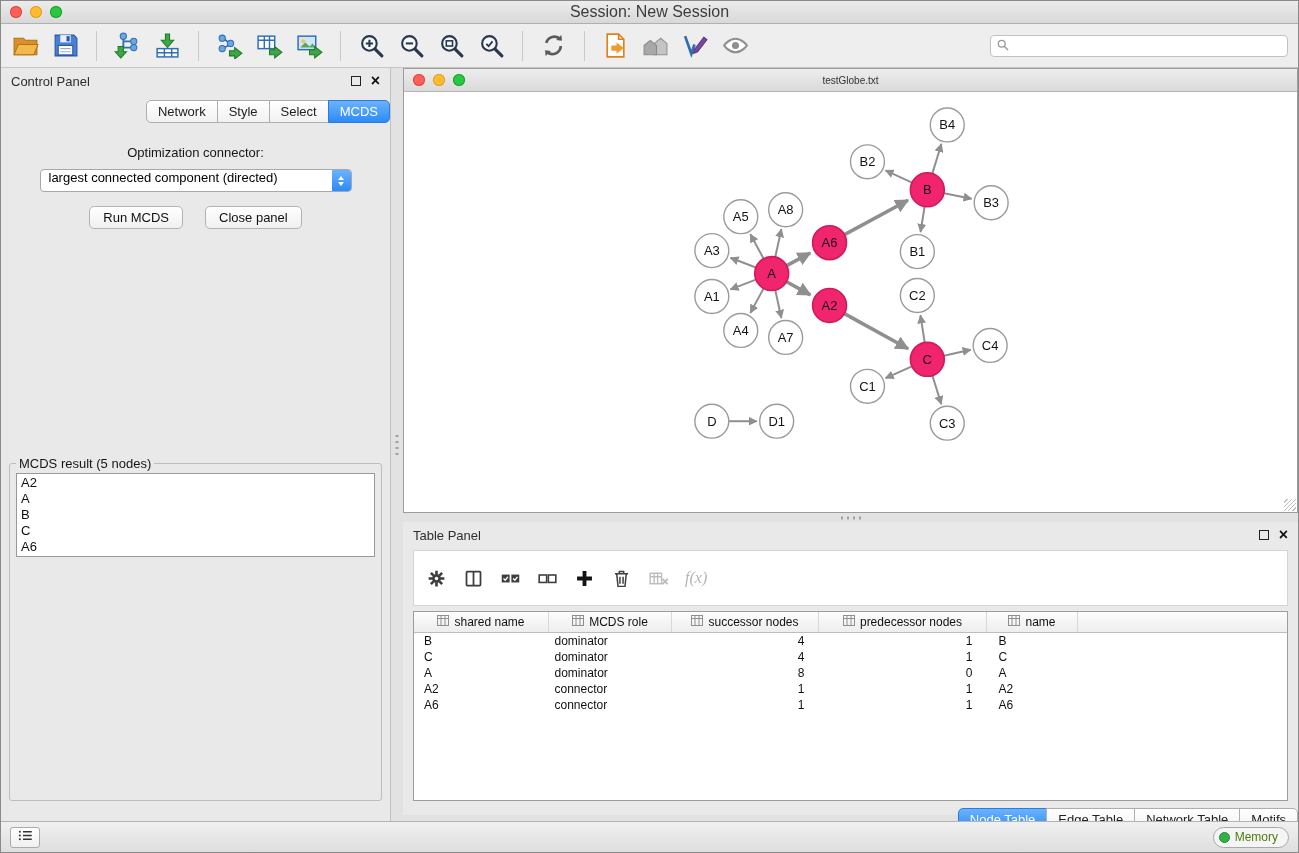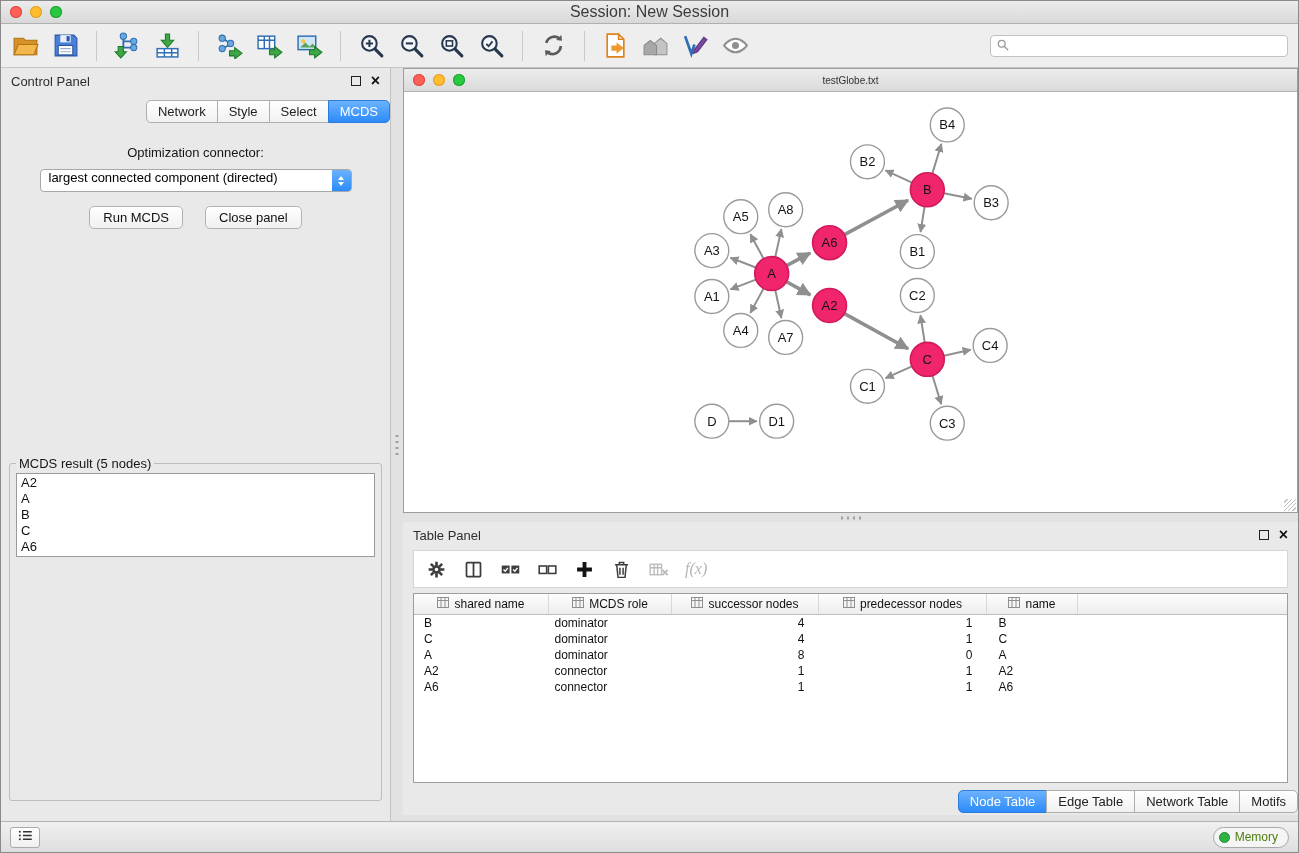--- a/index.html
+++ b/index.html
@@ -76,21 +76,21 @@
   .resize-grip{position:absolute;right:1px;bottom:1px;width:12px;height:12px;
                background:repeating-linear-gradient(135deg,transparent 0 2px,#c0c0c0 2px 3px)}
 
   .h-splitter{height:9px;flex:none;position:relative}
   .h-dots{position:absolute;left:50%;top:50%;width:22px;height:3px;transform:translate(-50%,-50%);
           background:radial-gradient(circle at 2px 1.5px,#9e9e9e 1.1px,transparent 1.4px);background-size:6px 3px}
 
   
   .table-panel{flex:1;background:#e9e9e9;display:flex;flex-direction:column;min-height:0;margin-bottom:6px}
   .table-toolbar{height:34px;flex:none;margin:2px 10px 0;background:#fff;border:1px solid #d5d5d5;
-                 display:flex;align-items:center;gap:16px;padding:1px 12px}
+                 display:flex;align-items:center;gap:16px;padding:10px 12px}
   .tt-btn{background:none;border:none;padding:0;display:flex;cursor:default;align-items:center}
   .tt-btn svg{width:21px;height:21px;display:block}
   .fx{font-family:"Liberation Serif",serif;font-style:italic;font-size:16px;color:#b5b5b5}
   .table-wrap{margin:5px 10px 0;background:#fff;border:1px solid #9d9d9d;height:188px;flex:none;overflow:hidden}
   table{width:100%;border-collapse:collapse;table-layout:fixed;font-size:12px;color:#111}
   th{height:20px;font-weight:normal;font-size:12px;background:linear-gradient(#fdfdfd,#ededed);
      border-right:1px solid #d8d8d8;border-bottom:1px solid #bdbdbd;padding:0}
   th.filler{border-right:none}
   th:nth-child(1){width:134px} th:nth-child(2){width:122px} th:nth-child(3){width:146px}
   th:nth-child(4){width:167px} th:nth-child(5){width:90px}

